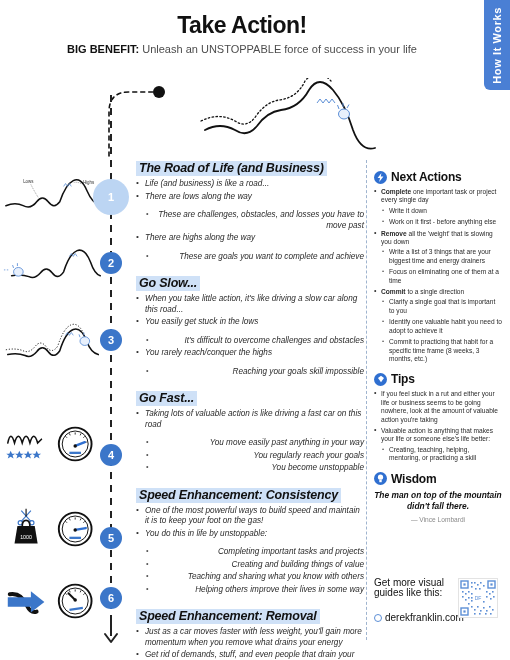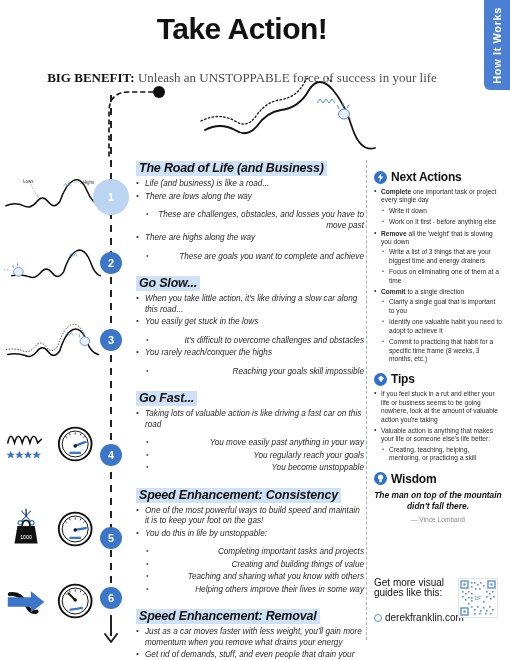--- a/index.html
+++ b/index.html
@@ -45,30 +45,29 @@
 
   
   .header {
     position: absolute;
     top: 12px;
     left: 0;
     width: 484px;
     text-align: center;
   }
   .title {
-    font-size: 30px;
+    font-size: 23px;
     font-weight: bold;
     letter-spacing: -0.5px;
     color: #111;
   }
   .subtitle {
-    margin-top: 24px;
-    font-size: 13px;
+    margin-top: 4px;
+    font-size: 11px;
     color: #4c4c4c;
-    font-family: Liberation Serif, serif;
   }
   .subtitle b { color: #111; font-weight: bold; }
 
   
   .hero {
     position: absolute;
     top: 78px;
     left: 95px;
     width: 290px;
     height: 80px;

